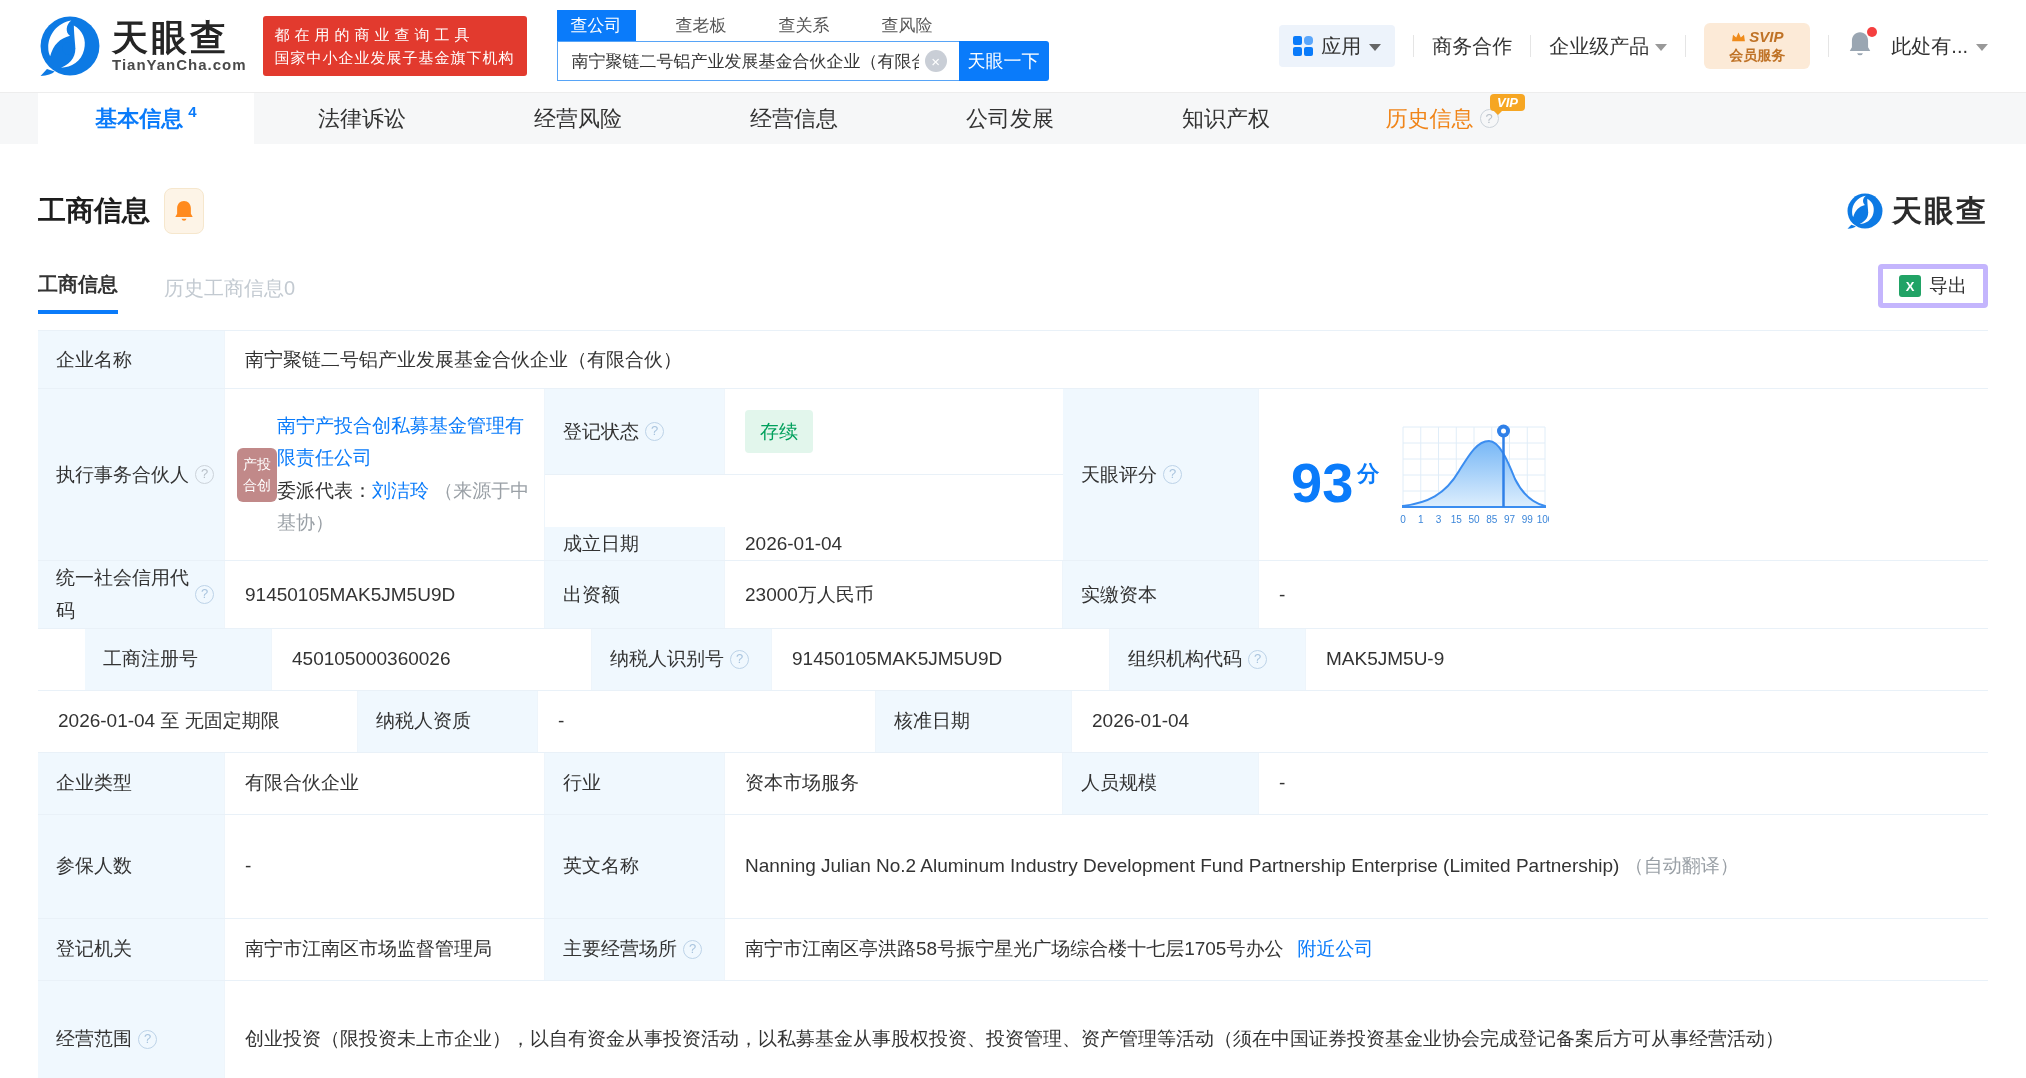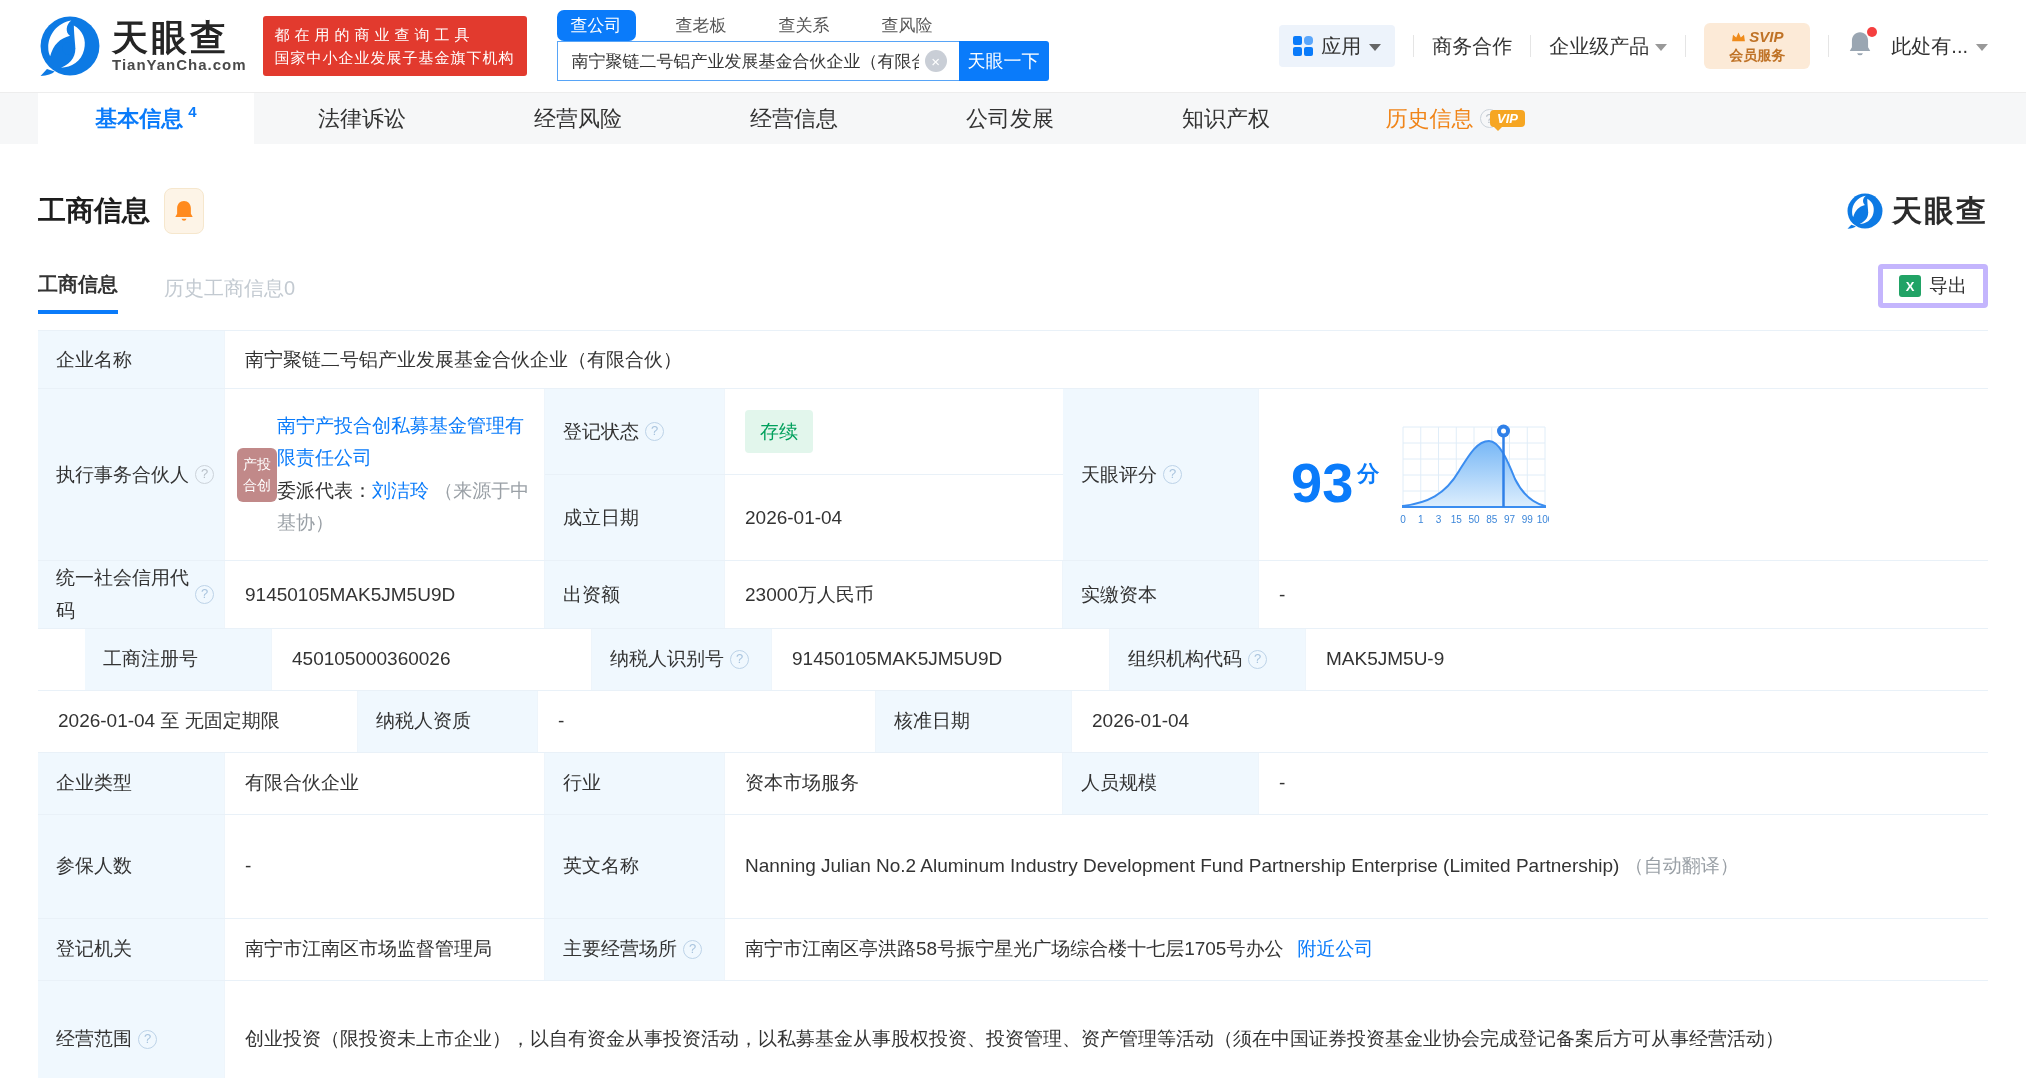--- a/index.html
+++ b/index.html
@@ -12,21 +12,21 @@
   .logo-icon { width:64px; height:64px; flex-shrink:0; }
   .logo-text { margin-left:10px; display:flex; flex-direction:column; justify-content:center; }
   .brand-name { font-size:36px; font-weight:700; color:#252525; letter-spacing:3px; line-height:1.05; }
   .brand-domain { font-size:15px; font-weight:700; color:#4a4a4a; letter-spacing:1px; }
   .promo-badge { margin-left:16px; background:#e23a2e; color:#fff; border-radius:3px; padding:7px 12px; line-height:1.55; }
   .promo-badge .l1 { font-size:15px; letter-spacing:5px; display:block; }
   .promo-badge .l2 { font-size:15px; letter-spacing:1px; display:block; }
 
   .search-block { margin-left:30px; display:flex; flex-direction:column; }
   .search-tabs { display:flex; align-items:flex-end; gap:28px; height:30px; }
-  .search-tab { font-size:17px; color:#555; padding:4px 12px; cursor:pointer;border-radius:7px; }
+  .search-tab { font-size:17px; color:#555; padding:4px 12px; cursor:pointer; }
   .search-tab.active { background:#0a7bfa; color:#fff; padding:4px 14px; }
   .search-row { display:flex; }
   .search-input { width:402px; height:40px; border:1px solid #57a4f7; border-right:none; padding:0 40px 0 14px; font-size:17px; color:#333; outline:none; font-family:inherit; background:#fff; }
   .input-wrap { position:relative; display:flex; }
   .clear-icon { position:absolute; right:12px; top:9px; width:22px; height:22px; border-radius:50%; background:#c9ced6; color:#fff; display:flex; align-items:center; justify-content:center; font-size:15px; cursor:pointer; }
   .clear-icon::before { content:"×"; }
   .search-button { width:90px; height:40px; background:#0a7bfa; color:#fff; border:none; font-size:18px; cursor:pointer; border-radius:0 3px 3px 0; font-family:inherit; }
 
   .right-nav { margin-left:auto; display:flex; align-items:center; gap:18px; }
   .apps-button { background:#edf3fb; border-radius:4px; height:42px; padding:0 14px; display:flex; align-items:center; gap:8px; cursor:pointer; }
@@ -43,21 +43,21 @@
   .bell-wrap { position:relative; cursor:pointer; }
   .notification-dot { position:absolute; top:-3px; right:-4px; width:10px; height:10px; border-radius:50%; background:#f53f3f; }
   .user-menu { font-size:20px; color:#333; display:flex; align-items:center; gap:8px; cursor:pointer; }
 
   
   .tabbar { height:52px; background:#f6f7f8; border-top:1px solid #ededed; display:flex; padding-left:38px; }
   .tab { width:216px; display:flex; align-items:center; justify-content:center; font-size:22px; color:#333; cursor:pointer; position:relative; }
   .tab.active { background:#fff; color:#0a7bfa; font-weight:700; }
   .tab-count { font-size:15px; color:#0a7bfa; margin-left:5px; align-self:flex-start; margin-top:10px; }
   .tab.history { color:#f08519; }
-  .vip-tag { position:absolute; top:17px; left:calc(50% + 48px); background:#f6a623; color:#fff; font-size:13px; font-style:italic; font-weight:700; padding:1px 7px; border-radius:4px; }
+  .vip-tag { position:absolute; top:1px; left:calc(50% + 48px); background:#f6a623; color:#fff; font-size:13px; font-style:italic; font-weight:700; padding:1px 7px; border-radius:4px; }
   .vip-tag::after { content:""; position:absolute; left:3px; bottom:-4px; border-left:5px solid transparent; border-right:5px solid transparent; border-top:5px solid #f6a623; }
   .qicon { display:inline-flex; width:19px; height:19px; border:1.5px solid #bdd3e8; border-radius:50%; color:#a9c4de; font-size:13px; align-items:center; justify-content:center; margin-left:6px; flex-shrink:0; }
   .qicon::before { content:"?"; }
   .qicon.gray { border-color:#ccd3da; color:#b8c0c8; }
 
   
   .content { padding:0 38px; }
   .section-head { display:flex; align-items:center; margin-top:44px; }
   .section-title { font-size:28px; font-weight:700; color:#1d1d1d; }
   .bell-chip { margin-left:14px; width:40px; height:46px; background:#fdf4e7; border:1px solid #f6e7cd; border-radius:8px; display:flex; align-items:center; justify-content:center; cursor:pointer; }
@@ -82,21 +82,21 @@
   .cell:last-child { border-right:none; }
   .lbl { background:#f0f8fe; font-size:19px; padding:0 10px 0 18px; color:#333; }
   .w1 { width:187px; flex-shrink:0; }
   .w2 { width:320px; flex-shrink:0; }
   .w3 { width:180px; flex-shrink:0; }
   .w4 { width:338px; flex-shrink:0; }
   .w5 { width:196px; flex-shrink:0; }
   .w6 { flex:1; }
   .midcol { width:518px; flex-shrink:0; display:flex; flex-direction:column; }
   .subrow { flex:1; display:flex; }
-  .subrow + .subrow { border-top:1px solid #e9f1f8; }
+  .subrow + .subrow { border-top:1px solid #e9f1f8;align-items:flex-end; }
   .subrow .w3 { width:180px; }
   .subrow .valcell { flex:1; }
   .status-badge { background:#e2f6ec; color:#00a05c; font-size:19px; padding:5px 15px; border-radius:4px; }
   .partner-cell { padding:14px 14px 14px 12px; }
   .partner-badge { width:40px; height:54px; background:#c18989; border-radius:6px; color:#fff; font-size:14px; line-height:1.45; display:flex; flex-direction:column; align-items:center; justify-content:center; margin-right:0; flex-shrink:0; }
   .partner-text { line-height:1.7; font-size:19px; }
   a.blue-link { color:#0a7bfa; text-decoration:none; cursor:pointer; }
   .gray-note { color:#9aa0a6; }
   .score-cell { padding-left:32px; gap:18px; }
   .score-number { font-size:56px; font-weight:700; color:#0a7bfa; line-height:1; }

